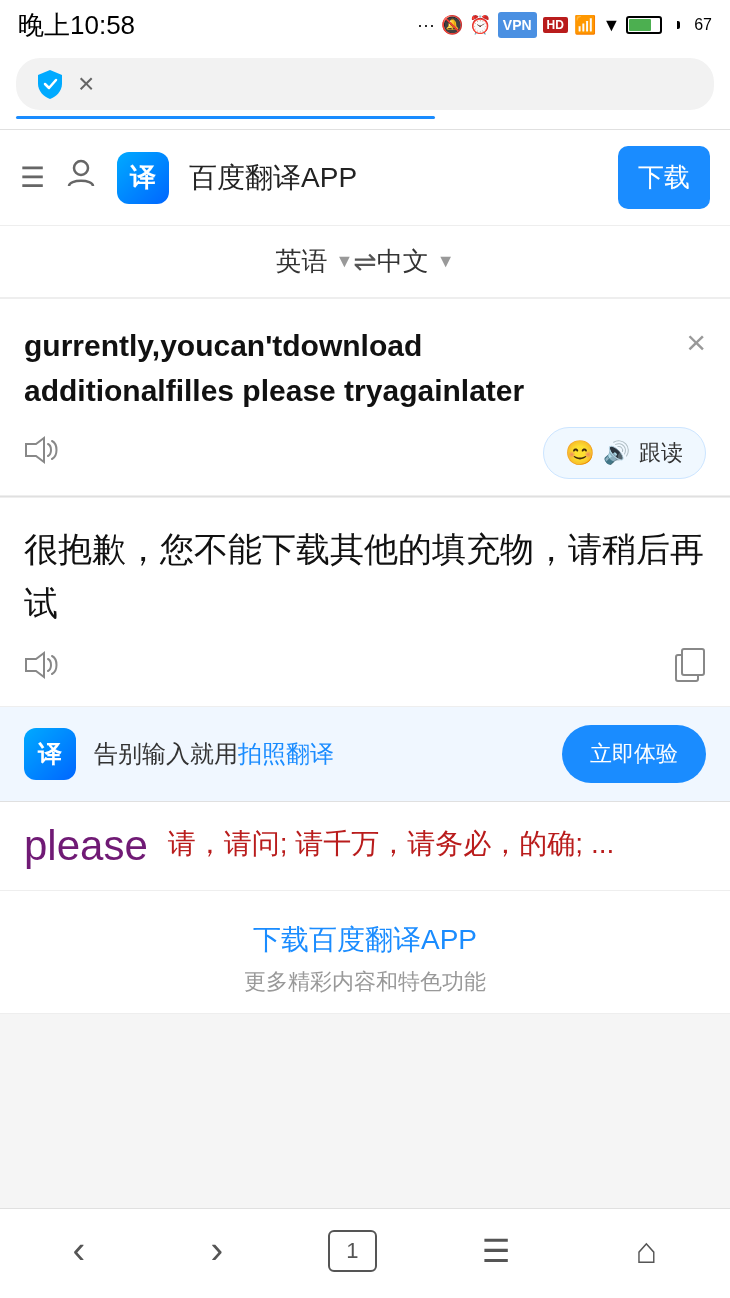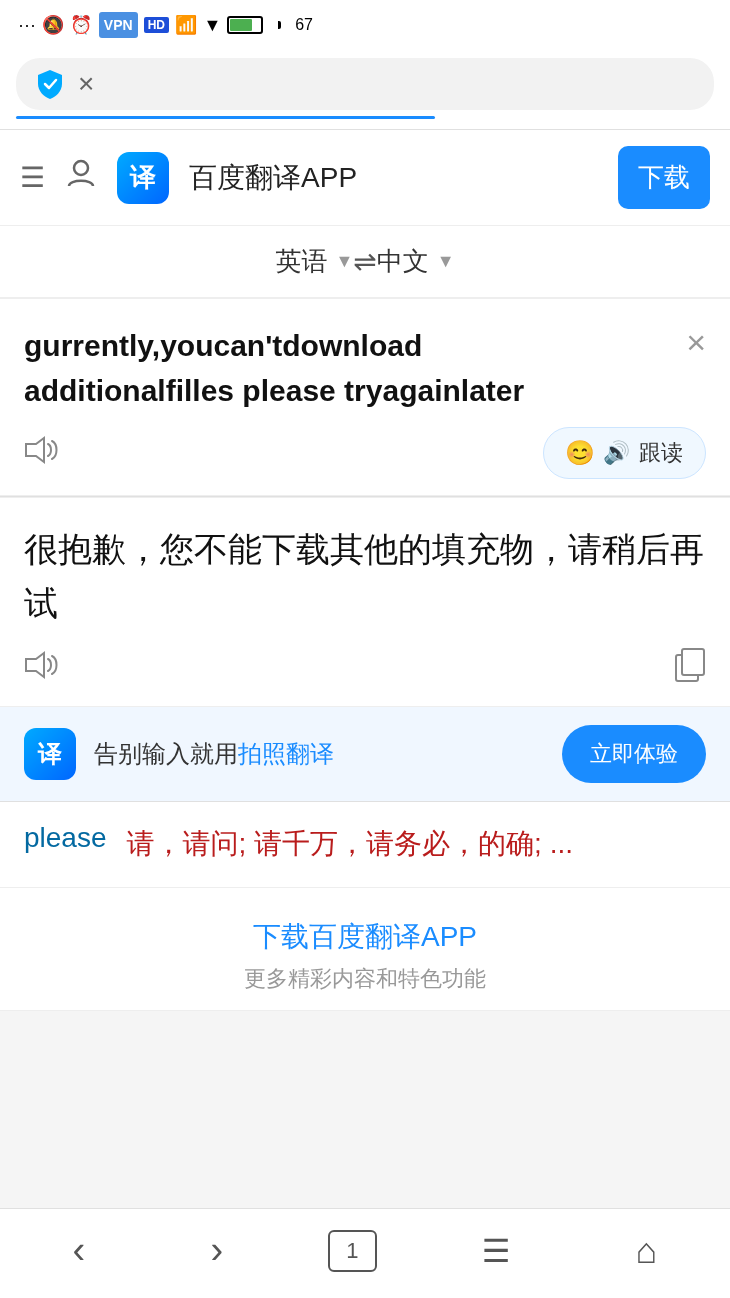--- a/index.html
+++ b/index.html
@@ -35,21 +35,21 @@
     }
     .status-icons .vpn-badge {
       background: #4a90e2;
       color: #fff;
       font-size: 14px;
       font-weight: bold;
       padding: 5px 5px;
       border-radius: 3px;
     }
     .status-icons .hd-badge {
-      background: #1d4ed8;
+      background: #b91c1c;
       color: #fff;
       font-size: 12px;
       font-weight: bold;
       padding: 1px 4px;
       border-radius: 2px;
     }
     .battery {
       display: inline-flex;
       align-items: center;
       gap: 14px;
@@ -322,24 +322,24 @@
       color: #999;
       margin-bottom: 18px;
     }
     .vocab-entry {
       display: flex;
       align-items: flex-start;
       gap: 20px;
       font-size: 28px;
     }
     .vocab-word {
-      color: #0369a1;
+      color: #701a75;
       font-weight: 500;
       flex-shrink: 0;
-      font-size: 28px;
+      font-size: 42px;
     }
     .vocab-def {
       color: #b91c1c;
       line-height: 1.6;
     }
 
     
     .download-cta {
       background: #fff;
       text-align: center;
@@ -380,20 +380,21 @@
       border: 2px solid #555;
       border-radius: 6px;
       font-size: 22px;
       padding: 6px 16px;
     }
   </style>
 </head>
 <body>
 
 <div class="status-bar">
+  <span class="status-time">晚上10:58</span>
   <div class="status-icons">
     <span>···</span>
     <span>🔕</span>
     <span>⏰</span>
     <span class="vpn-badge">VPN</span>
     <span class="hd-badge">HD</span>
     <span>📶</span>
     <span>▼</span>
     <div class="battery">
       <div class="battery-body">

